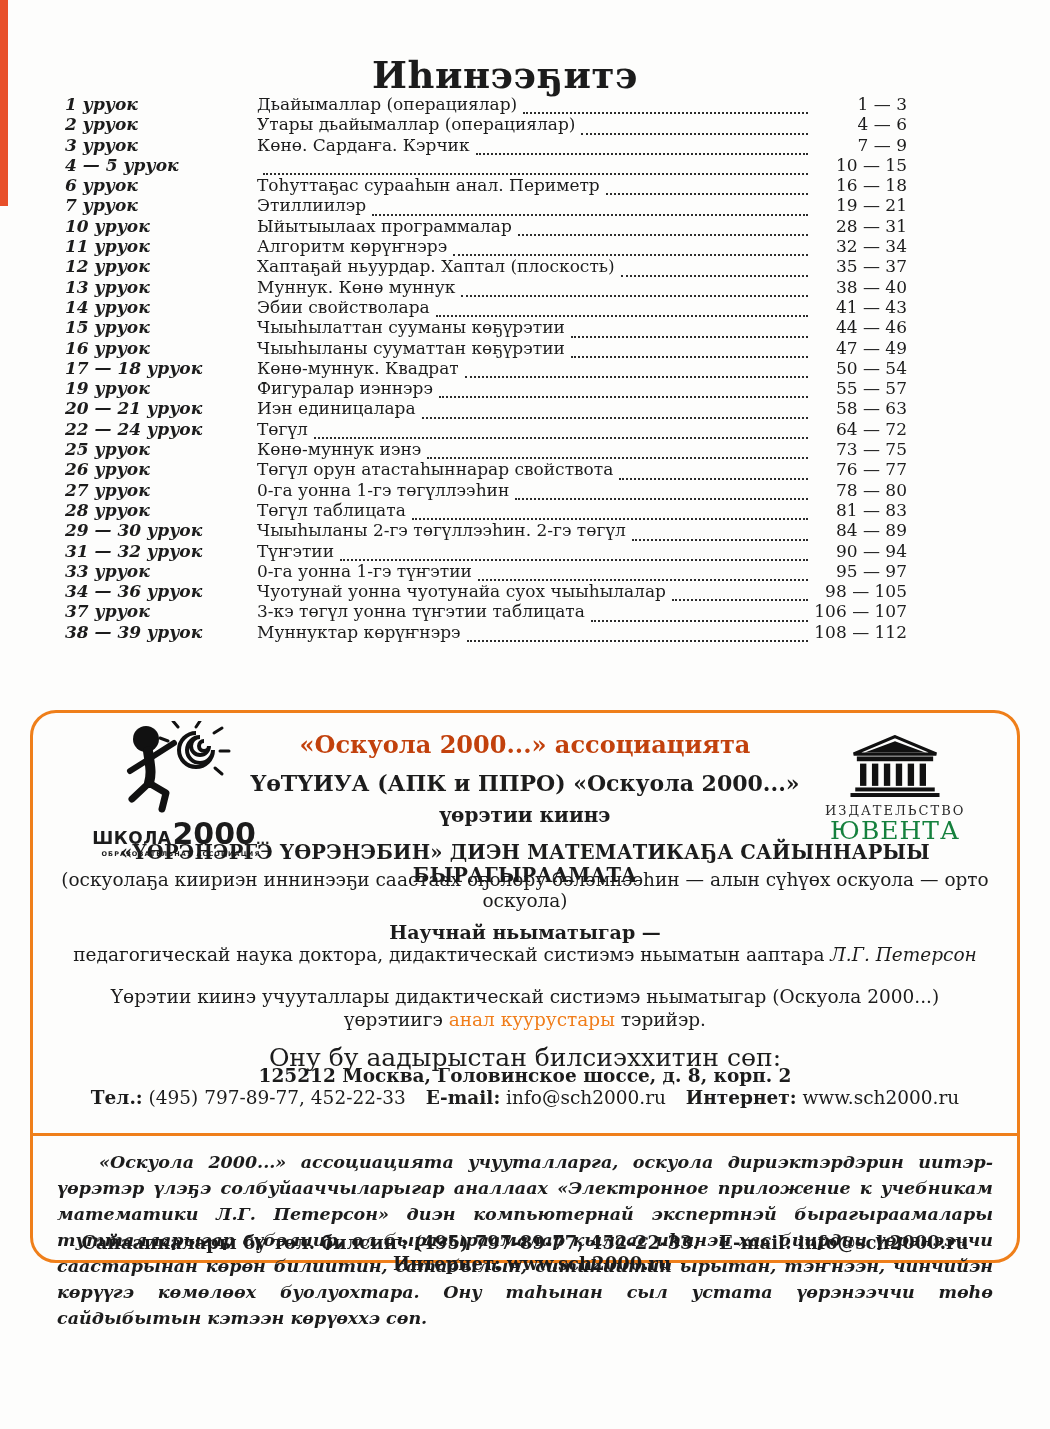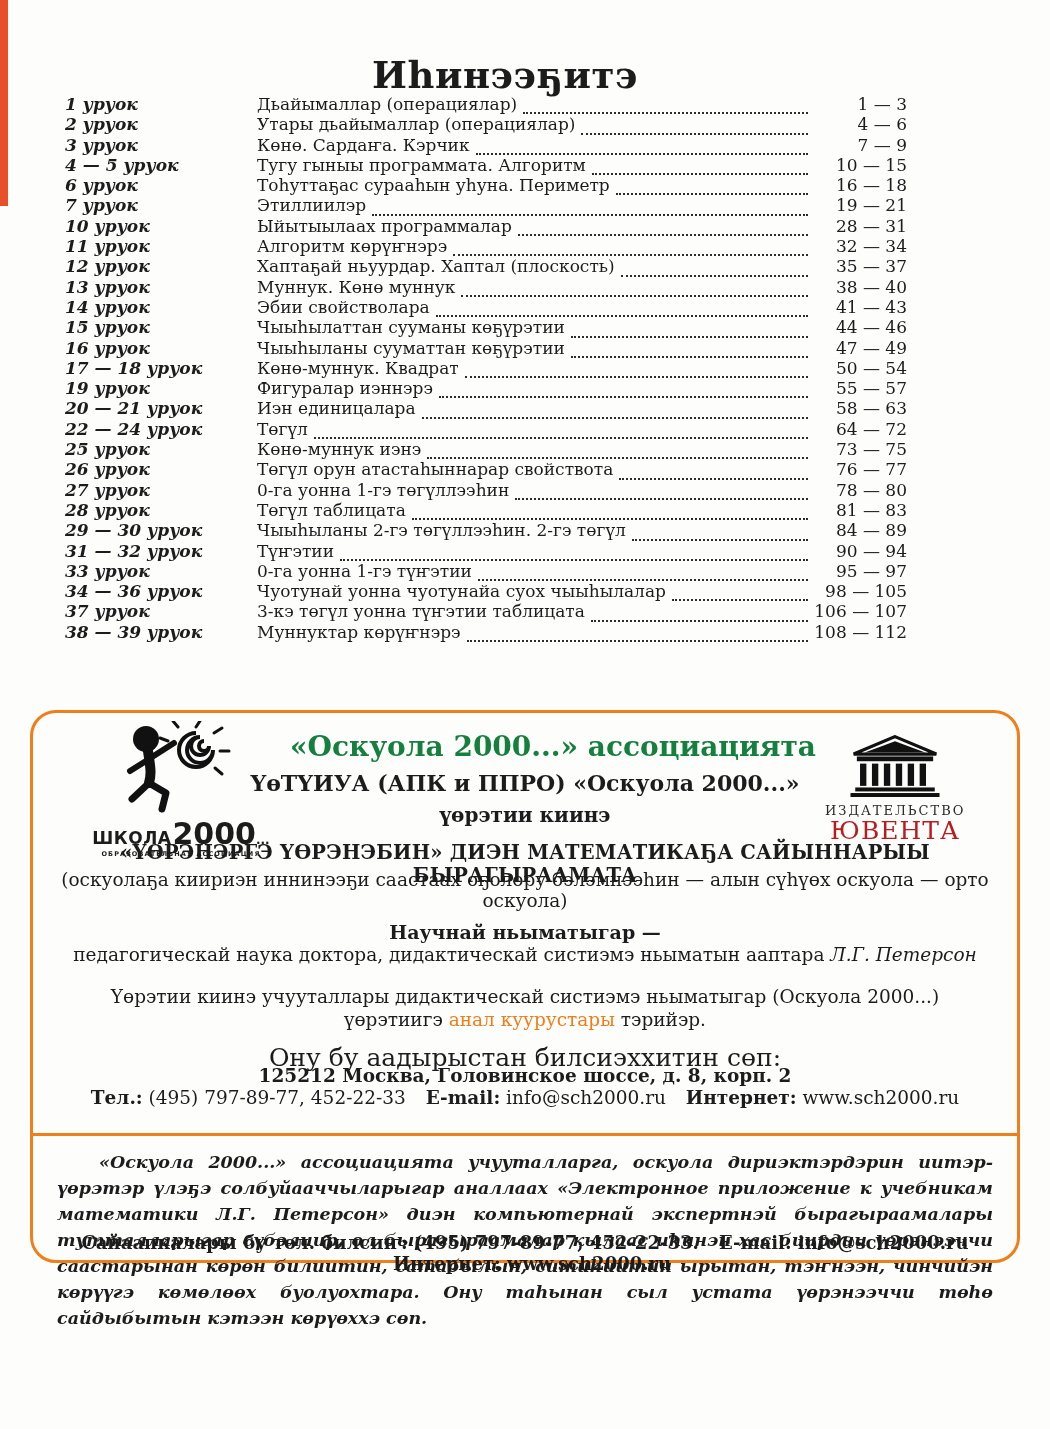--- a/index.html
+++ b/index.html
@@ -31,21 +31,21 @@
   .toc-dots{flex:1;height:16px;margin:0 3px 0 6px;border-bottom:2px dotted #2b2b2b;min-width:12px;}
   .toc-pages{flex:0 0 96px;text-align:right;font-size:17px;line-height:20.3px;}
 
   
   .assoc-box{
     position:absolute;left:30px;top:710px;width:990px;height:553px;
     border:3px solid #ef7f1a;border-radius:26px;background:#fdfdfc;
     box-sizing:border-box;
   }
   .abs{position:absolute;left:0;width:100%;text-align:center;}
-  .assoc-heading{top:17px;color:#15803d;font-weight:700;font-size:28px;padding-left:28px;}
+  .assoc-heading{top:17px;color:#c2410c;font-weight:700;font-size:24px;}
   .assoc-line1{top:57px;font-weight:700;font-size:22px;}
   .assoc-line2{top:90px;font-weight:700;font-size:20px;}
   .program-title{top:128px;font-weight:700;font-size:19.5px;letter-spacing:.2px;}
   .program-subtitle{top:156px;font-size:18.5px;}
   .director-label{top:208px;font-weight:700;font-size:19px;}
   .director-line{top:231px;font-size:18.5px;}
   .director-name{font-style:italic;margin-top:28px;}
   .courses-line1{top:273px;font-size:18.5px;}
   .courses-line2{top:296px;font-size:18.5px;}
   .highlight{color:#f07d1a;}
@@ -71,21 +71,21 @@
   .school-logo{position:absolute;left:58px;top:8px;width:180px;height:130px;text-align:center;}
   .school-art{display:block;margin:0 auto;}
   .school-wordmark{display:flex;align-items:baseline;justify-content:center;font-family:"DejaVu Sans","Liberation Sans",sans-serif;font-weight:700;line-height:1;margin-top:-6px;}
   .wm-school{font-size:17px;letter-spacing:.5px;}
   .wm-2000{font-size:30px;margin-left:1px;margin-top:12px;}
   .wm-dots{font-size:12px;}
   .school-subtitle{font-family:"DejaVu Sans","Liberation Sans",sans-serif;font-size:6.5px;font-weight:700;letter-spacing:1.1px;margin-top:1px;text-align:center;}
 
   .juventa-logo{position:absolute;right:52px;top:22px;width:140px;text-align:center;}
   .juventa-line1{font-family:"DejaVu Serif","Liberation Serif",serif;font-size:13px;letter-spacing:2px;color:#2a2a2a;margin-top:2px;}
-  .juventa-line2{font-size:25px;letter-spacing:1px;color:#b91c1c;line-height:1;}
+  .juventa-line2{font-size:25px;letter-spacing:1px;color:#15803d;line-height:1;}
 </style>
 </head>
 <body>
 
 <div class="page">
 
   <div class="edge-stripe"></div>
 
   <h1 class="doc-title">Иһинээҕитэ</h1>
 
@@ -103,27 +103,26 @@
       <span class="toc-pages">4 — 6</span>
     </div>
       <div class="toc-row">
       <span class="toc-lesson">3 уруок</span>
       <span class="toc-title">Көнө. Сардаҥа. Кэрчик</span>
       <span class="toc-dots"></span>
       <span class="toc-pages">7 — 9</span>
     </div>
       <div class="toc-row">
       <span class="toc-lesson">4 — 5 уруок</span>
-      <span class="toc-title">Тугу гыныы программата. Алгоритм</span>
       <span class="toc-dots"></span>
       <span class="toc-pages">10 — 15</span>
     </div>
       <div class="toc-row">
       <span class="toc-lesson">6 уруок</span>
-      <span class="toc-title">Тоһуттаҕас сурааһын уһуна. Периметр</span>
+      <span class="toc-title">Тоһуттаҕас сурааһын анал. Периметр</span>
       <span class="toc-dots"></span>
       <span class="toc-pages">16 — 18</span>
     </div>
       <div class="toc-row">
       <span class="toc-lesson">7 уруок</span>
       <span class="toc-title">Этиллиилэр</span>
       <span class="toc-dots"></span>
       <span class="toc-pages">19 — 21</span>
     </div>
       <div class="toc-row">

